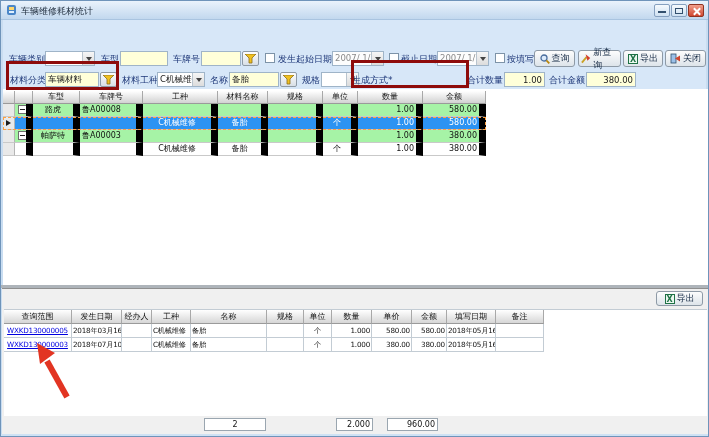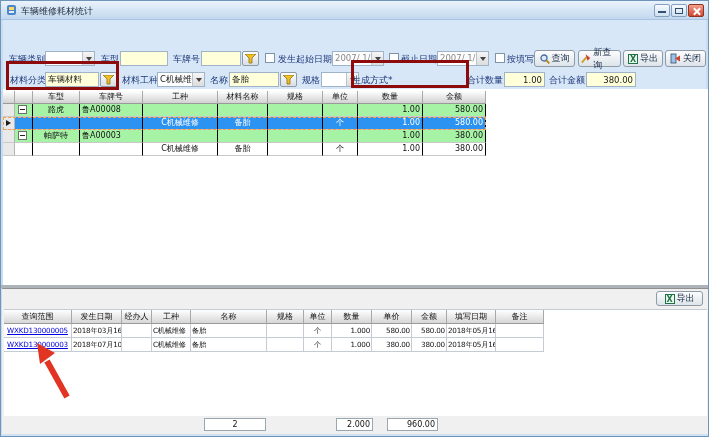--- a/index.html
+++ b/index.html
@@ -39,21 +39,21 @@
     background:linear-gradient(#fdfdfd,#dde4ea);font-size:9px;color:#102540;
     display:flex;align-items:center;justify-content:center;gap:2px;padding:0 2px;cursor:default;}
   .pickbtn{position:absolute;width:17px;height:15px;border:1px solid #8e9aa6;border-radius:2px;
     background:linear-gradient(#fdfdfd,#d8dfe6);display:flex;align-items:center;justify-content:center;}
   .xlicon{width:10px;height:10px;background:#eaf7ef;border:1px solid #1e7145;color:#1e7145;
     font-size:8px;font-weight:bold;line-height:9px;text-align:center;}
   
   .grid-area{position:absolute;left:2px;top:88px;width:705px;height:197px;background:#fff;}
   .main-grid{position:absolute;left:0px;top:2px;}
   .mg-row{display:flex;height:13px;}
-  .mg-cell{flex:none;border-right:1px solid #000000;border-bottom:1px solid #c9c9c9;font-size:8px;
+  .mg-cell{flex:none;border-right:7px solid #000000;border-bottom:1px solid #c9c9c9;font-size:8px;
     line-height:12px;padding:0 2px;overflow:hidden;white-space:nowrap;color:#111;}
   .mg-head .mg-cell{background:linear-gradient(#ffffff,#d2d2d2);border-right:1px solid #a8a8a8;
     border-bottom:1px solid #9a9a9a;text-align:center;}
   .mg-cell.marker{background:#e9e9e9;border-right:1px solid #b5b5b5;padding:0;}
   .row-group .mg-cell:not(.marker){background:#a6f3a6;}
   .row-selected .mg-cell:not(.marker){background:#2d93f2;color:#fff;}
   .row-selected{outline:1px dashed #ffa040;outline-offset:-1px;}
   .al-l{text-align:left;} .al-c{text-align:center;} .al-r{text-align:right;}
   .exp{width:9px;height:9px;border:1px solid #6e6e6e;background:#fff;margin:1px 0 0 1px;}
   .exp .m{width:5px;height:1px;background:#222;margin:3px auto 0;}

